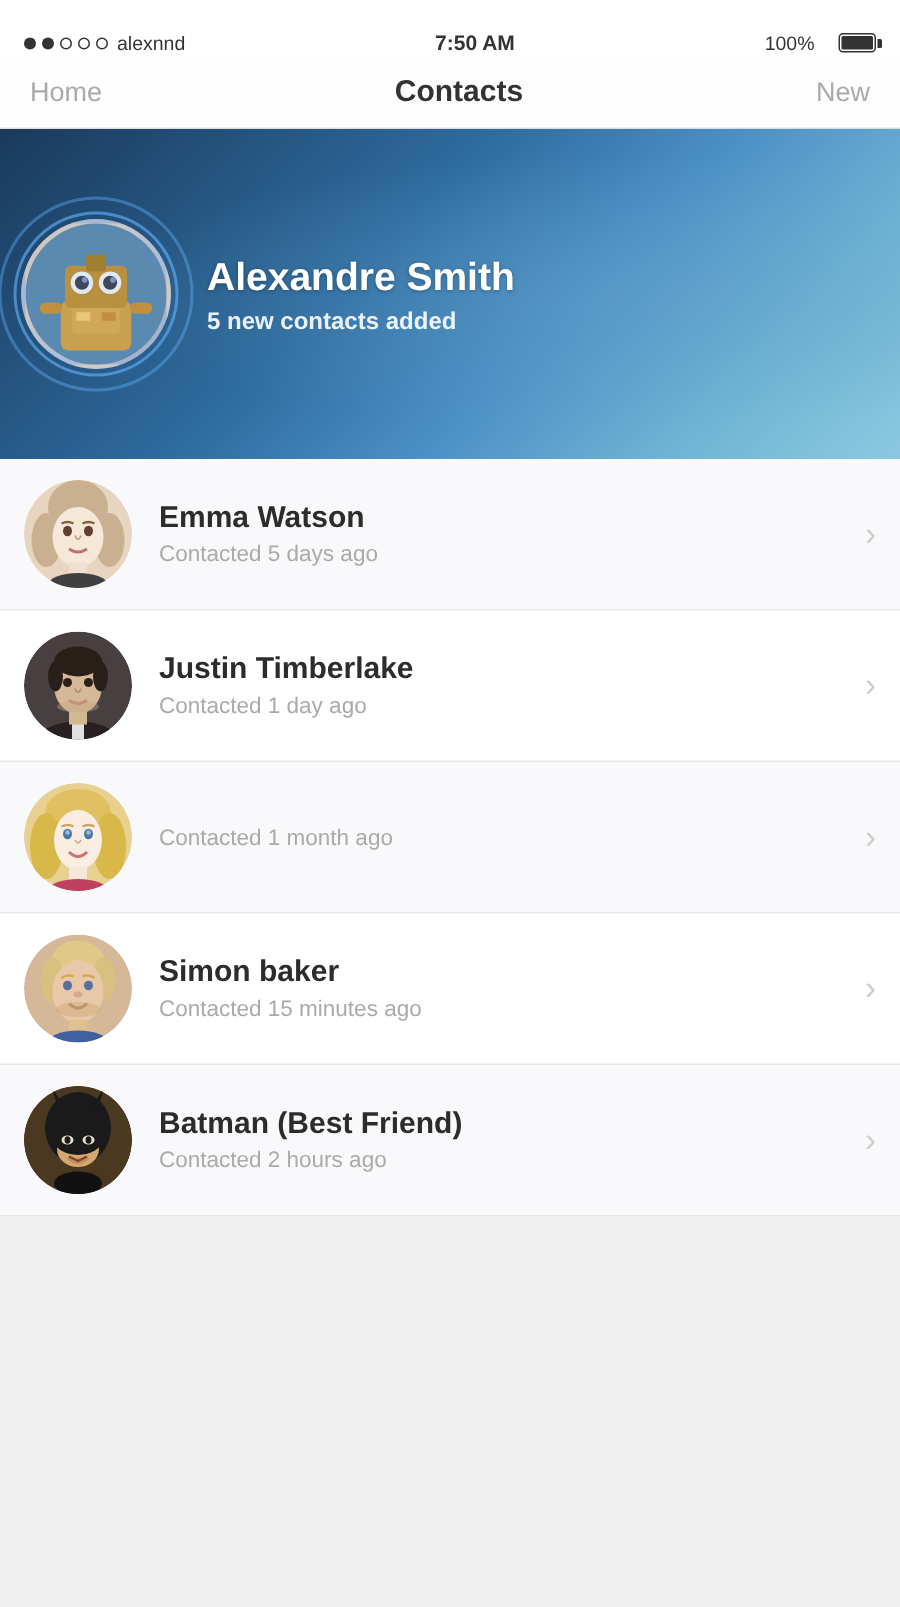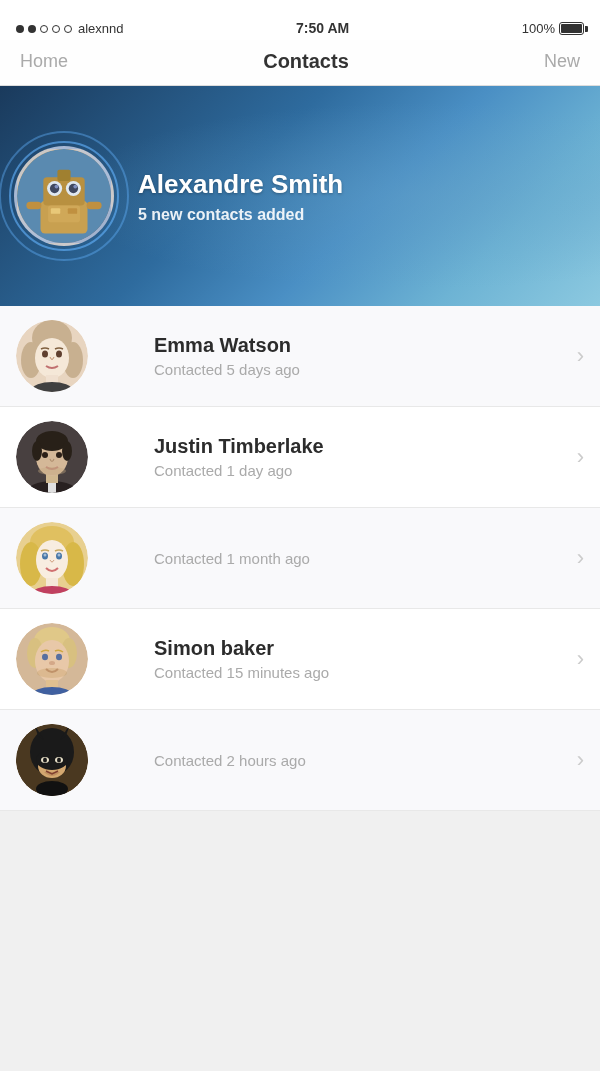--- a/index.html
+++ b/index.html
@@ -55,21 +55,21 @@
 
     .status-center {
       font-size: 14px;
       font-weight: 600;
       color: #333;
     }
 
     .status-right {
       display: flex;
       align-items: center;
-      gap: 4px;
+      gap: 16px;
       font-size: 13px;
       color: #333;
       font-weight: 500;
     }
 
     .battery-container {
       display: flex;
       align-items: center;
       gap: 3px;
     }
@@ -221,21 +221,20 @@
     }
 
     .contact-item {
       display: flex;
       align-items: center;
       background: #fff;
       padding: 14px 16px;
       border-bottom: 1px solid #e8e8e8;
       position: relative;
       cursor: pointer;
-      gap: 48px;
     }
 
     .contact-item:nth-child(odd) {
       background: #f9f9fb;
     }
 
     .contact-avatar {
       width: 72px;
       height: 72px;
       border-radius: 50%;
@@ -502,18 +501,19 @@
         <ellipse cx="43" cy="36" rx="2" ry="2.5" fill="#1a1a1a"></ellipse>
 
         <path d="M28 48 Q36 56 44 48" fill="#c09060"></path>
 
         <path d="M30 47 L36 50 L42 47" stroke="#804030" stroke-width="1.5" fill="none"></path>
 
         <ellipse cx="36" cy="65" rx="16" ry="8" fill="#111"></ellipse>
       </svg>
     </div>
     <div class="contact-info">
+      <div class="contact-name">Batman (Best Friend)</div>
       <div class="contact-time">Contacted 2 hours ago</div>
     </div>
     <span class="chevron">›</span>
   </div>
 
 </div>
 
 </body></html>

